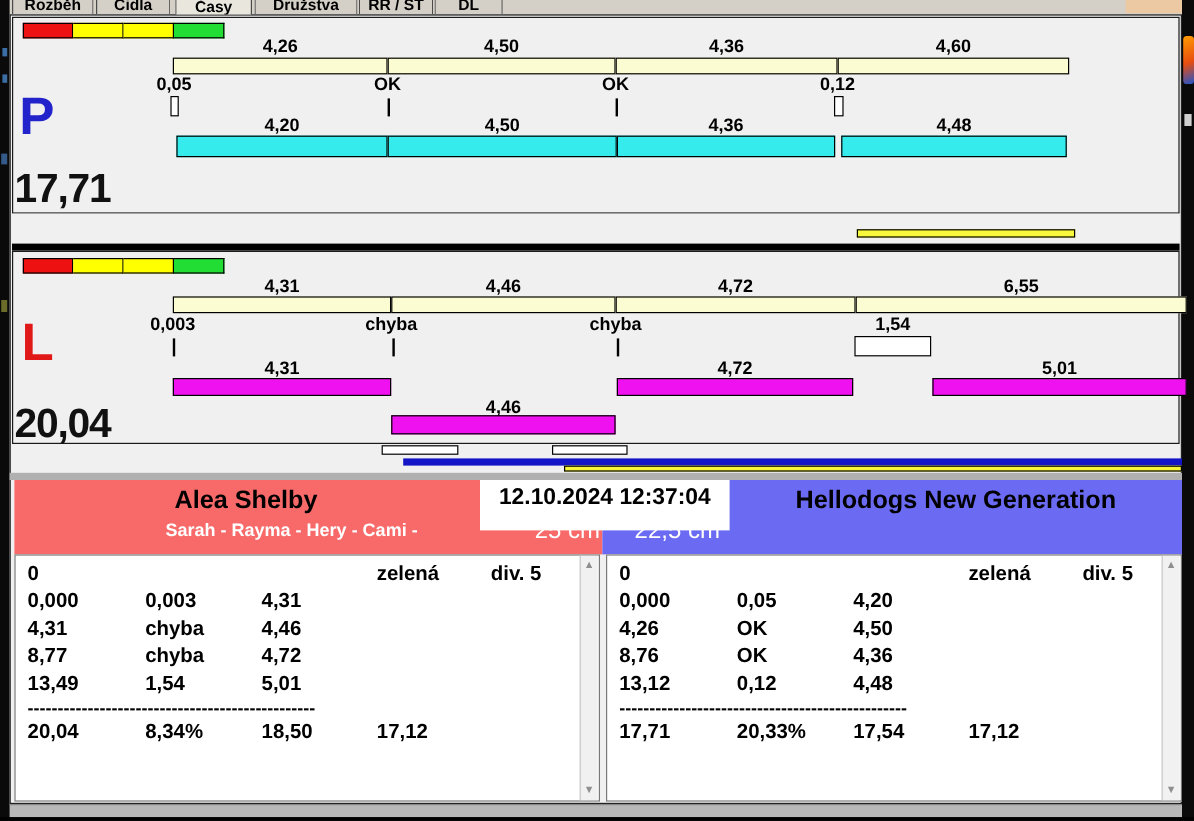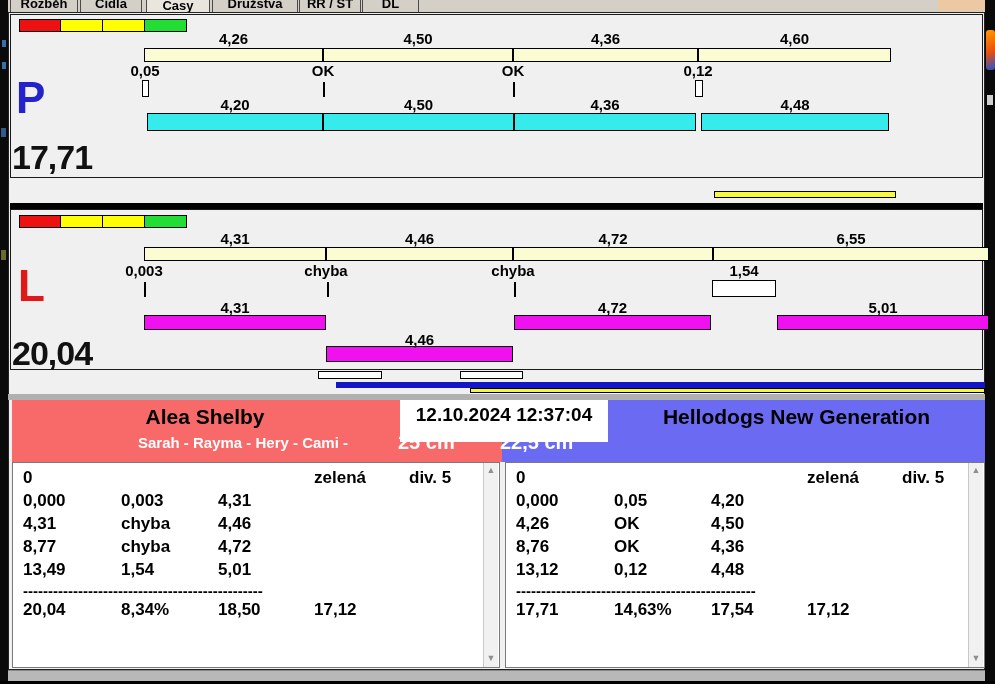--- a/index.html
+++ b/index.html
@@ -5,21 +5,21 @@
   html,body{margin:0;padding:0;background:#000;}
   .screen{position:relative;width:995px;height:684px;background:#101010;overflow:hidden;
           font-family:"Liberation Sans",sans-serif;-webkit-font-smoothing:antialiased;}
   .abs{position:absolute;}
   .panel{position:absolute;background:#f0f0f0;border:1px solid #1a1a1a;box-sizing:border-box;}
   .lane-letter{position:absolute;font-weight:bold;font-size:44px;line-height:1;}
   .lane-total{position:absolute;font-weight:bold;font-size:34px;letter-spacing:-1px;color:#111;line-height:1;}
   .hdr{position:absolute;box-sizing:border-box;}
   .team-title{position:absolute;font-weight:bold;font-size:21px;color:#000;text-align:center;}
   .team-dogs{position:absolute;font-weight:bold;font-size:15px;color:#fff;text-align:center;margin-left:38px;}
-  .team-height{position:absolute;font-weight:bold;font-size:20px;color:#fff;text-align:left;}
+  .team-height{position:absolute;font-weight:normal;font-size:20px;color:#fff;text-align:right;}
   .datebox{position:absolute;background:#fff;color:#000;font-weight:600;font-size:19px;
            text-align:center;line-height:30px;}
   .rtable{position:absolute;background:#fff;border:1px solid #7a7a7a;box-sizing:border-box;overflow:hidden;}
   .dashrow{position:absolute;font-weight:bold;font-size:15px;color:#000;white-space:nowrap;overflow:hidden;}
   .tab{position:absolute;background:#d4d0c8;border:1px solid #4a4a4a;border-bottom:none;
        border-radius:3px 3px 0 0;box-sizing:border-box;display:flex;align-items:flex-end;
        justify-content:center;font-weight:bold;font-size:13px;color:#000;padding-bottom:1px;}
 </style>
 </head>
 <body>
@@ -184,21 +184,21 @@
       <div style="position: absolute; box-sizing: border-box; left: 108px; top: 51px; font-weight: bold; font-size: 17px;">OK</div>
       <div style="position: absolute; box-sizing: border-box; left: 205px; top: 51px; font-weight: bold; font-size: 17px;">4,50</div>
       <div style="position: absolute; box-sizing: border-box; left: 10px; top: 74px; font-weight: bold; font-size: 17px;">8,76</div>
       <div style="position: absolute; box-sizing: border-box; left: 108px; top: 74px; font-weight: bold; font-size: 17px;">OK</div>
       <div style="position: absolute; box-sizing: border-box; left: 205px; top: 74px; font-weight: bold; font-size: 17px;">4,36</div>
       <div style="position: absolute; box-sizing: border-box; left: 10px; top: 97px; font-weight: bold; font-size: 17px;">13,12</div>
       <div style="position: absolute; box-sizing: border-box; left: 108px; top: 97px; font-weight: bold; font-size: 17px;">0,12</div>
       <div style="position: absolute; box-sizing: border-box; left: 205px; top: 97px; font-weight: bold; font-size: 17px;">4,48</div>
       <div class="dashrow" style="position: absolute; box-sizing: border-box; left: 10px; top: 119px; width: 280px; font-weight: bold; font-size: 15px; overflow: hidden; white-space: nowrap;">------------------------------------------------</div>
       <div style="position: absolute; box-sizing: border-box; left: 10px; top: 137px; font-weight: bold; font-size: 17px;">17,71</div>
-      <div style="position: absolute; box-sizing: border-box; left: 108px; top: 137px; font-weight: bold; font-size: 17px;">14,63%</div>
+      <div style="position: absolute; box-sizing: border-box; left: 108px; top: 137px; font-weight: bold; font-size: 17px;">20,33%</div>
       <div style="position: absolute; box-sizing: border-box; left: 205px; top: 137px; font-weight: bold; font-size: 17px;">17,54</div>
       <div style="position: absolute; box-sizing: border-box; left: 301px; top: 137px; font-weight: bold; font-size: 17px;">17,12</div>
       <div style="position: absolute; box-sizing: border-box; left: 462px; top: 0px; width: 15px; height: 204px; background: rgb(241, 241, 241); border-left: 1px solid rgb(200, 200, 200);">
         <div style="position: absolute; box-sizing: border-box; left: 0px; top: 2px; width: 100%; text-align: center; font-size: 9px; color: rgb(143, 143, 143);">▲</div>
         <div style="position: absolute; box-sizing: border-box; left: 0px; top: 190px; width: 100%; text-align: center; font-size: 9px; color: rgb(143, 143, 143);">▼</div>
       </div>
     </div>
 
   <div class="abs" style="left:8px;top:670px;width:977px;height:11px;background:#b8b8b8;border-top:1px solid #888;box-sizing:border-box;"></div>
   <div class="abs" style="left:0;top:681px;width:995px;height:3px;background:#000;"></div>

